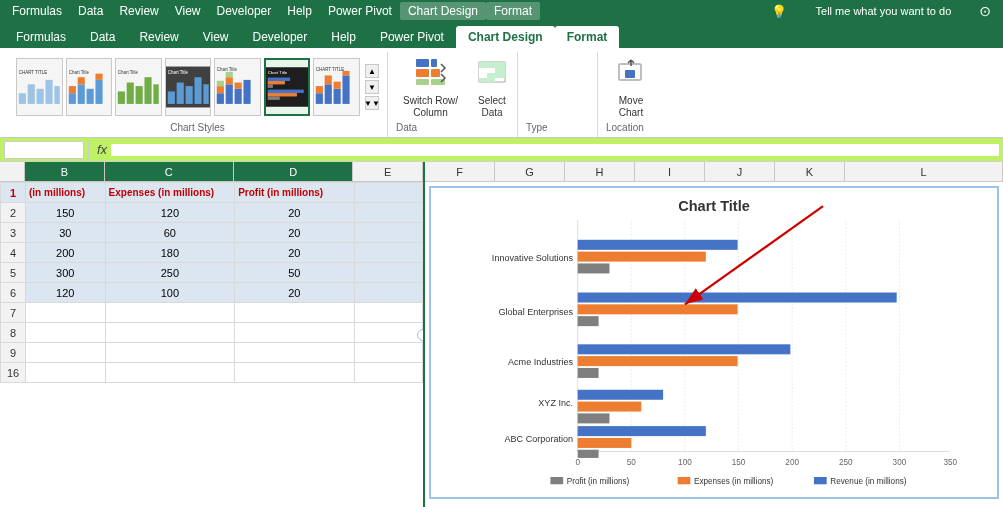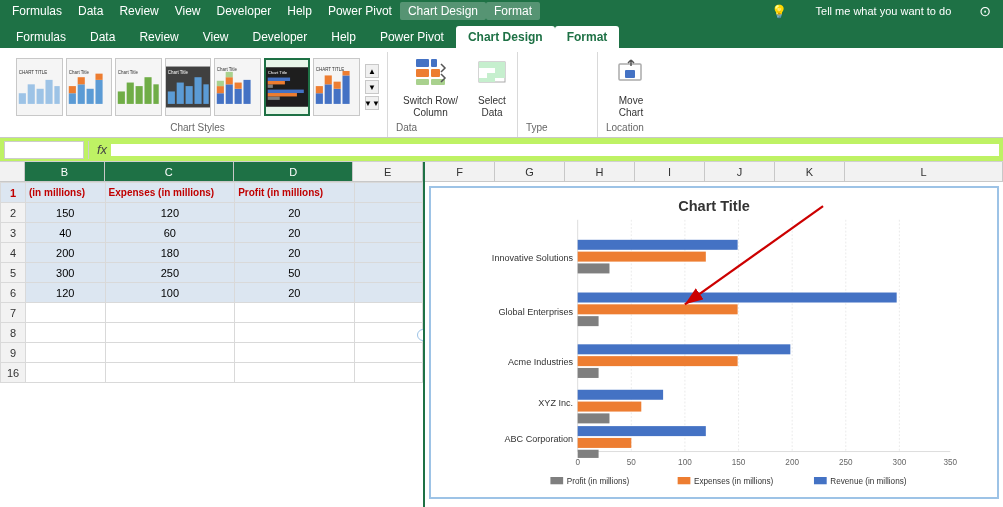--- a/index.html
+++ b/index.html
@@ -493,21 +493,21 @@
 
       <tr class="data-row">
         <td class="row-num">2</td>
         <td>150</td>
         <td>120</td>
         <td>20</td>
         <td></td>
       </tr>
       <tr class="data-row">
         <td class="row-num">3</td>
-        <td>40</td>
+        <td>30</td>
         <td>60</td>
         <td>20</td>
         <td></td>
       </tr>
       <tr class="data-row">
         <td class="row-num">4</td>
         <td>200</td>
         <td>180</td>
         <td>20</td>
         <td></td>

